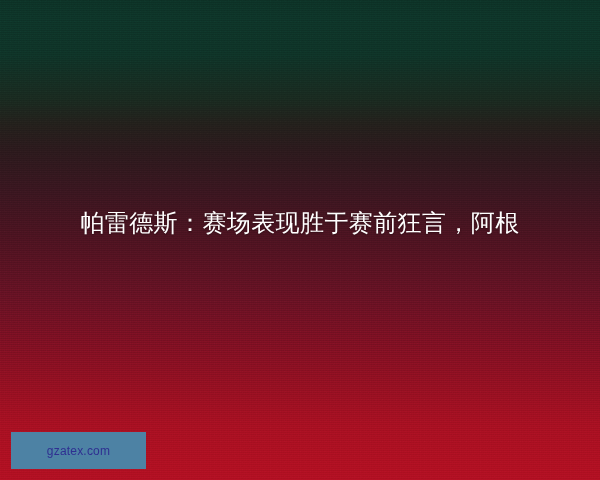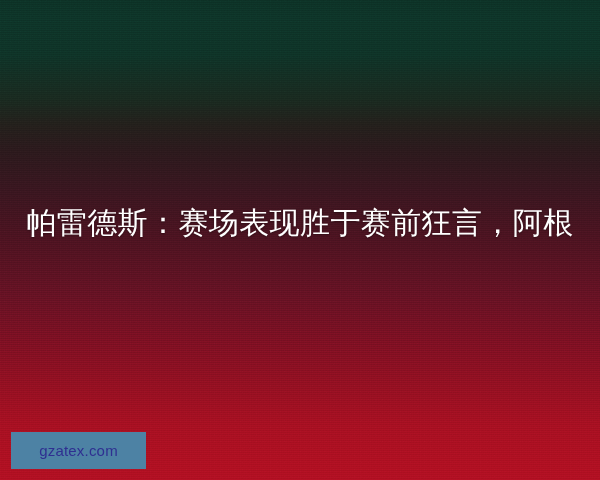--- a/index.html
+++ b/index.html
@@ -70,21 +70,21 @@
   }
 
   
   #headline {
     position: absolute;
     left: 0;
     right: 0;
     top: 203px;
     text-align: center;
     color: #ffffff;
-    font-size: 30px;
+    font-size: 24px;
     line-height: 40px;
     letter-spacing: .4px;
     padding: 0 24px;
     box-sizing: border-box;
     text-shadow: 0 1px 2px rgba(0,0,0,.35);
   }
   #headline .line { display: block; white-space: nowrap; }
 
   
   #watermark {
@@ -93,21 +93,21 @@
     top: 432px;
     width: 135px;
     height: 37px;
     background: #4d82a4;
     display: flex;
     align-items: center;
     justify-content: center;
   }
   #watermark .wm-text {
     color: #2f2f91;
-    font-size: 15px;
+    font-size: 12px;
     letter-spacing: .2px;
     line-height: 1;
   }
 </style>
 </head>
 <body>
 
 <div id="card">
 
   <div id="bg-gradient"></div>

